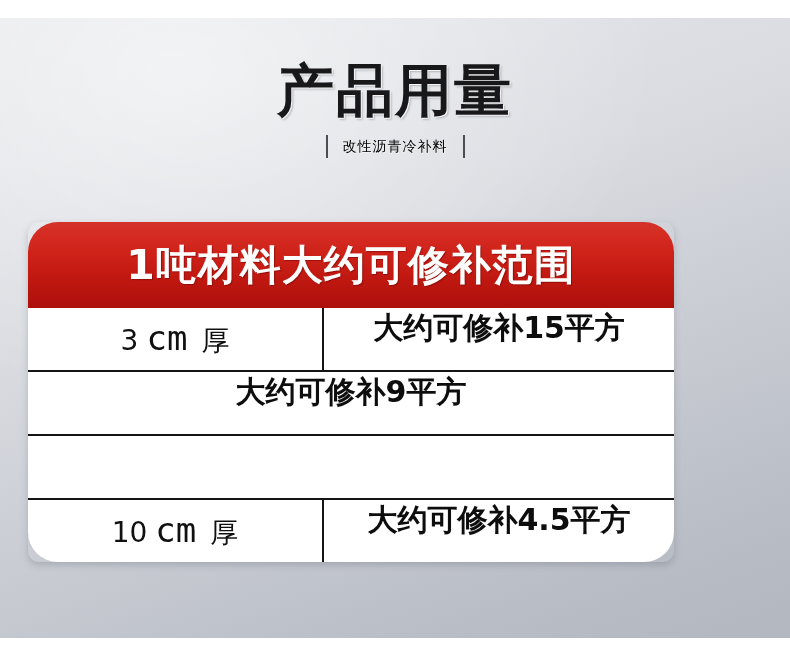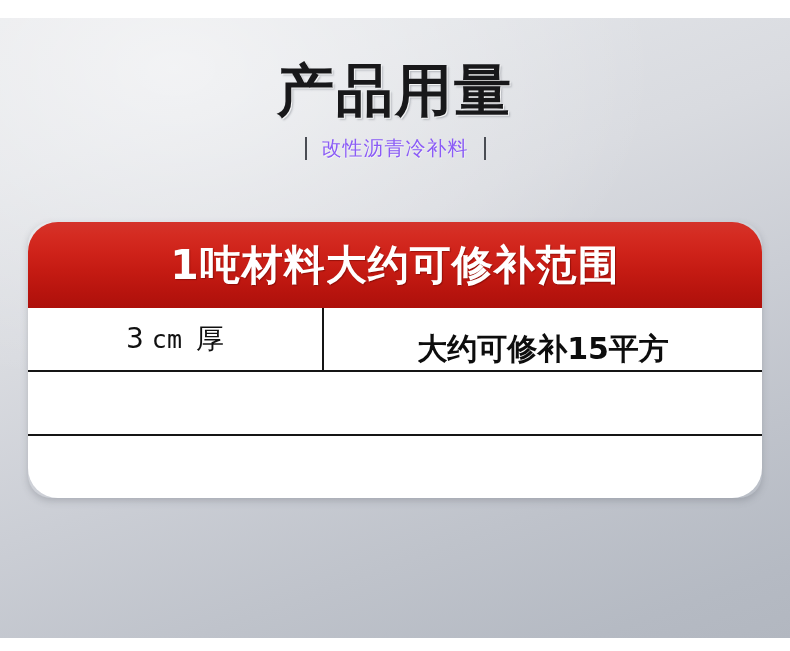--- a/index.html
+++ b/index.html
@@ -82,34 +82,34 @@
     gap: 15px;
   }
   .sub-bar {
     width: 2px;
     height: 23px;
     background: #4a4d54;
     display: inline-block;
   }
   #subtitle {
     font-family: "DejaVu Sans", "Liberation Sans", sans-serif;
-    font-size: 20px;
+    font-size: 14px;
     font-weight: normal;
     letter-spacing: 1px;
-    color: #8b5cf6;
+    color: #000000;
     text-shadow: 0.5px 0.5px 0 rgba(255,255,255,0.6);
   }
 
   
   #table-card {
     position: absolute;
     left: 28px;
     top: 222px;
-    width: 734px;
-    border-radius: 23px;
+    width: 646px;
+    border-radius: 11px;
     box-shadow: 0 3px 7px rgba(95,100,110,0.30);
     overflow: hidden;
   }
 
   #table-header {
     height: 86px;
     background: linear-gradient(to bottom,
       #d4332a 0%,
       #d52c22 14%,
       #cf231a 34%,
@@ -148,34 +148,34 @@
   .t-cell-left {
     width: 294px;
     border-right: 2px solid #151515;
     display: flex;
     align-items: center;
     justify-content: center;
   }
   .t-cell-right {
     flex: 1;
     display: flex;
-    align-items: flex-end;
+    align-items: flex-start;
     justify-content: center;
   }
   .cell-thick {
     font-family: "DejaVu Sans", "Liberation Sans", sans-serif;
     font-size: 28px;
     font-weight: normal;
     color: #101010;
     letter-spacing: 0px;
     white-space: nowrap;
   }
   .cell-thick .unit {
     font-family: "DejaVu Sans Mono", "Liberation Mono", monospace;
-    font-size: 25px;
+    font-size: 34px;
     margin-left: 8px;
   }
   .cell-thick .gap {
     display: inline-block;
     width: 14px;
   }
   .cell-area {
     font-family: "DejaVu Sans", "Liberation Sans", sans-serif;
     font-size: 30px;
     font-weight: bold;
@@ -213,22 +213,33 @@
       <div class="t-row">
         <div class="t-cell-left">
           <span class="cell-thick"><span>3</span><span class="unit">cm</span><span class="gap"></span><span>厚</span></span>
         </div>
         <div class="t-cell-right">
           <span class="cell-area">大约可修补15平方</span>
         </div>
       </div>
 
       <div class="t-row">
-      </div>
-
-      <div class="t-row">
-      </div>
-
+        <div class="t-cell-right">
+          <span class="cell-area">大约可修补9平方</span>
+        </div>
+      </div>
+
+      <div class="t-row">
+      </div>
+
+      <div class="t-row">
+        <div class="t-cell-left">
+          <span class="cell-thick"><span>10</span><span class="unit">cm</span><span class="gap"></span><span>厚</span></span>
+        </div>
+        <div class="t-cell-right">
+          <span class="cell-area">大约可修补4.5平方</span>
+        </div>
+      </div>
 
     </div>
   </div>
 
 </div>
 
 </body></html>

